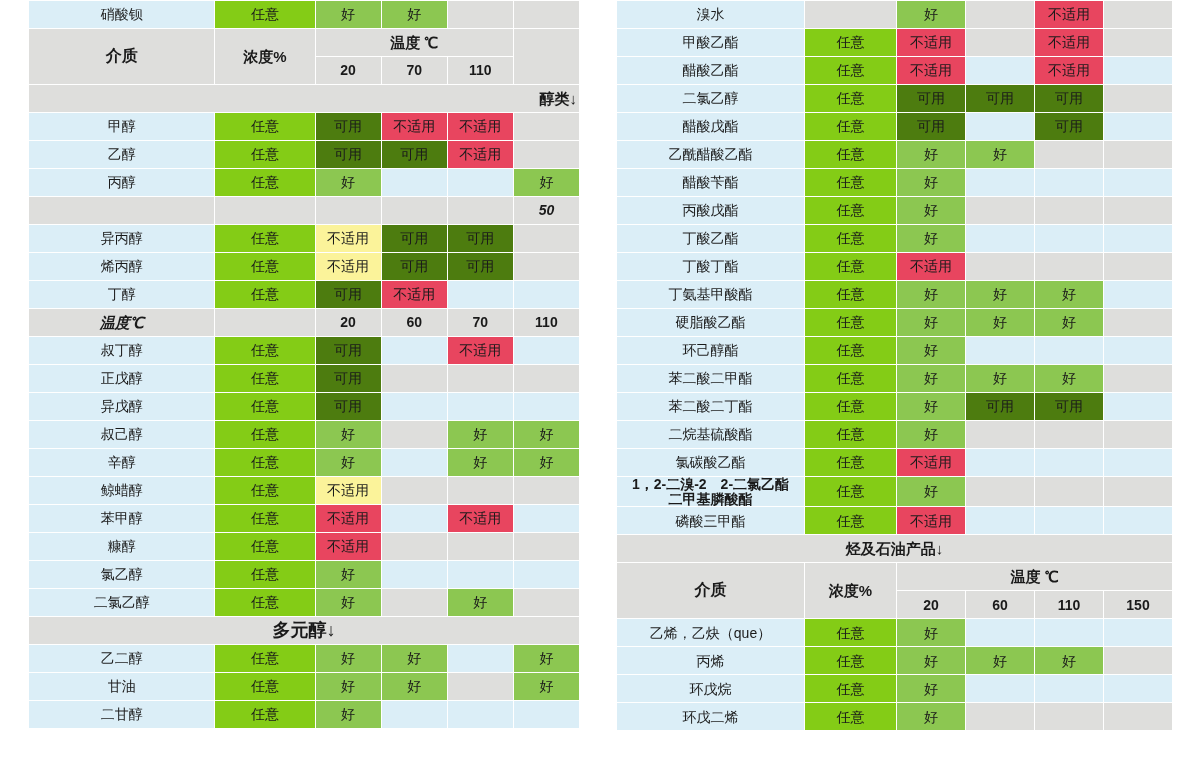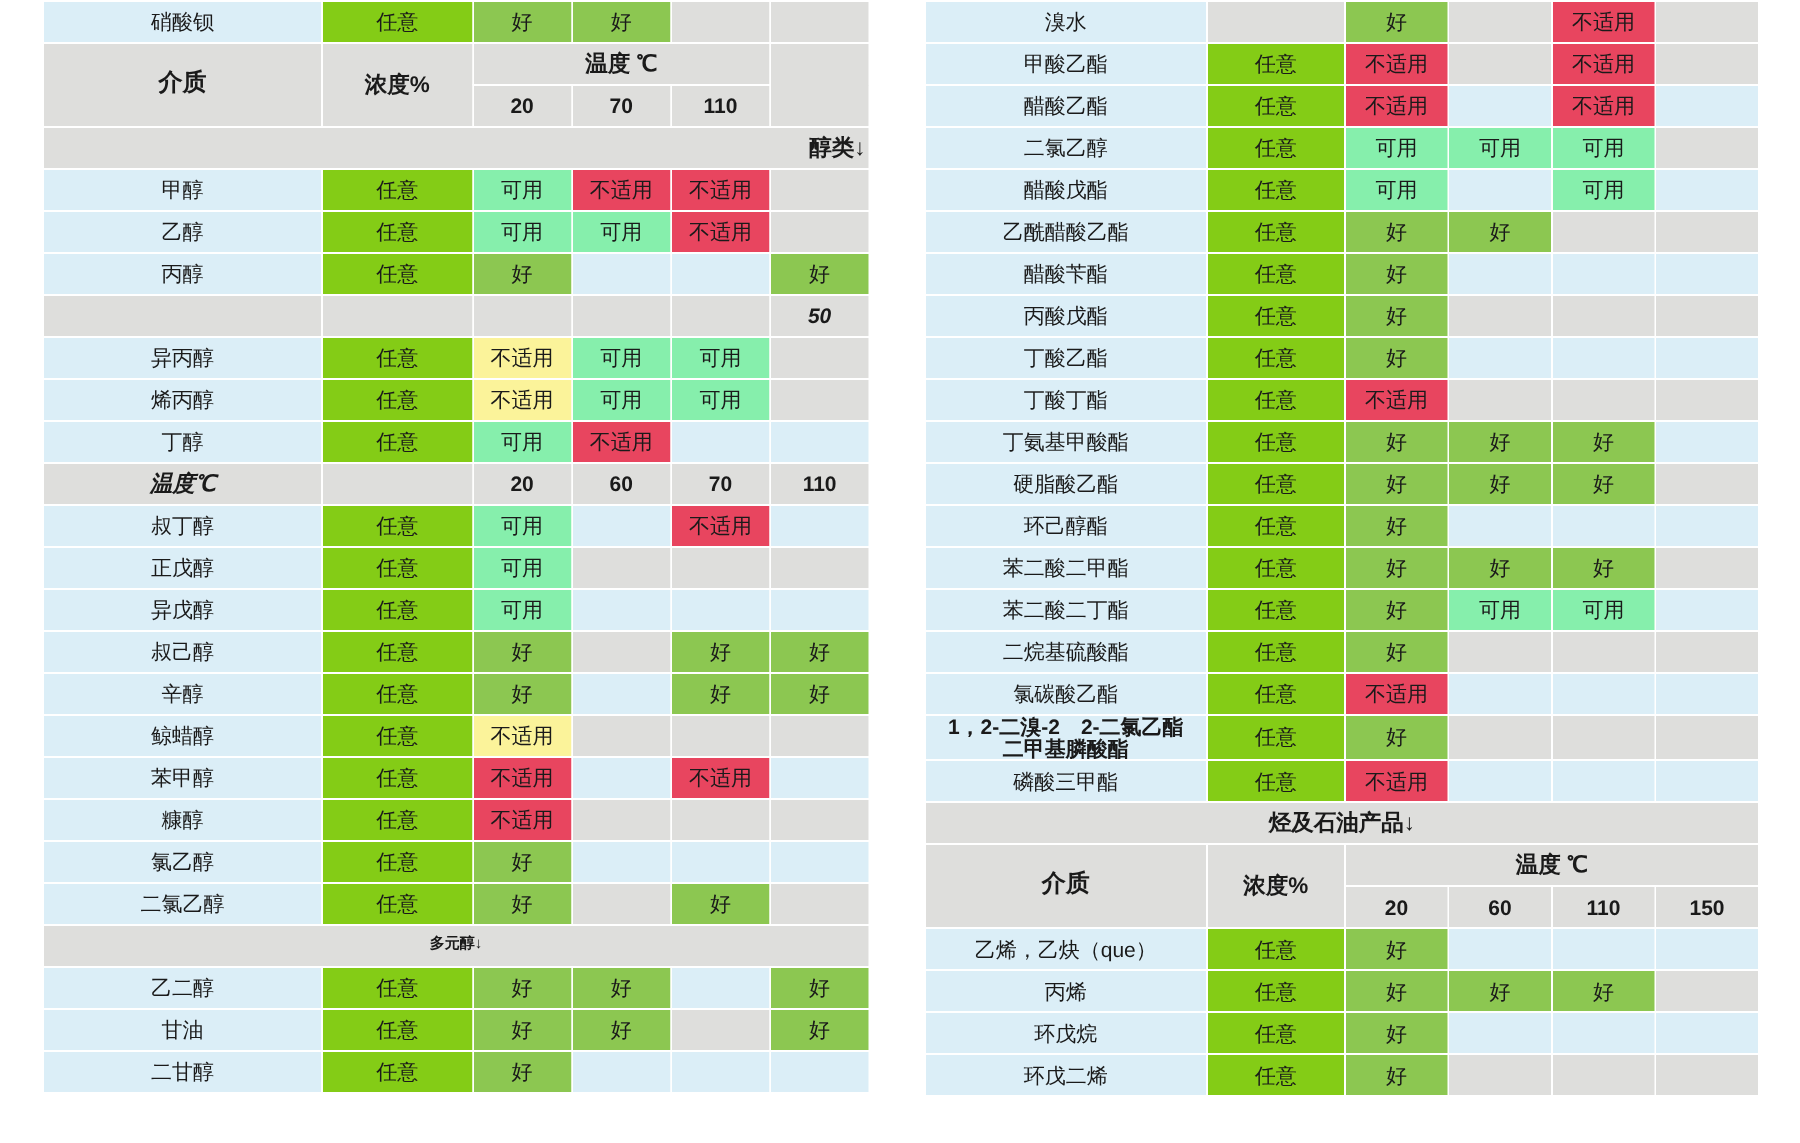--- a/index.html
+++ b/index.html
@@ -41,21 +41,21 @@
   
   .bg-name      { background: #dbeef7; }
   .bg-plain     { background: #84cc16; }
   .bg-hdr       { background: #dededc; font-weight: bold; }
   .bg-sec       { background: #dededc; font-weight: bold; }
   .bg-empty     { background: #dededc; font-style: italic; }
   .bg-emptyblue { background: #dbeef7; }
 
   .val { font-size: 13.5px; }
   .val-green  { background: #8cc751; color: #1a1a1a; }
-  .val-orange { background: #86efac; color: #1a1a1a; }
+  .val-orange { background: #4d7c0f; color: #1a1a1a; }
   .val-red    { background: #e8455f; color: #ffffff; }
   .val-yellow { background: #fbf39a; color: #1a1a1a; }
   .small { font-size: 10px; line-height: 1.1; font-weight: bold; }
   .num { font-weight: bold; font-size: 14px; }
 </style>
 </head>
 <body>
 
 <div id="page">
 
@@ -230,21 +230,21 @@
           </tr>
           <tr>
             <td class="bg-name">二氯乙醇</td>
             <td class="bg-plain">任意</td>
             <td class="val val-green">好</td>
             <td class="bg-empty"></td>
             <td class="val val-green">好</td>
             <td class="bg-empty"></td>
           </tr>
           <tr>
-            <td class="bg-sec" style="font-size:10px;" colspan="6">多元醇↓</td>
+            <td class="bg-sec" style="font-size:18px;" colspan="6">多元醇↓</td>
           </tr>
           <tr>
             <td class="bg-name">乙二醇</td>
             <td class="bg-plain">任意</td>
             <td class="val val-green">好</td>
             <td class="val val-green">好</td>
             <td class="bg-emptyblue"></td>
             <td class="val val-green">好</td>
           </tr>
           <tr>

